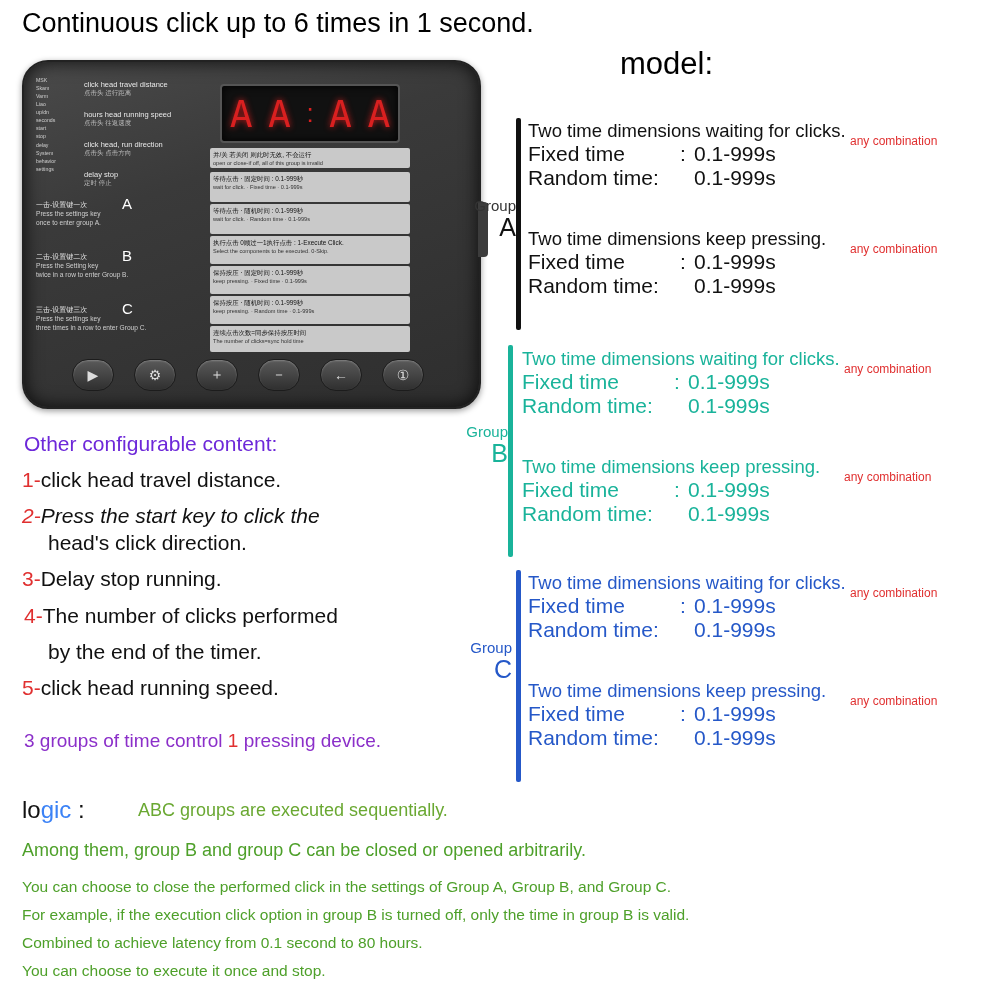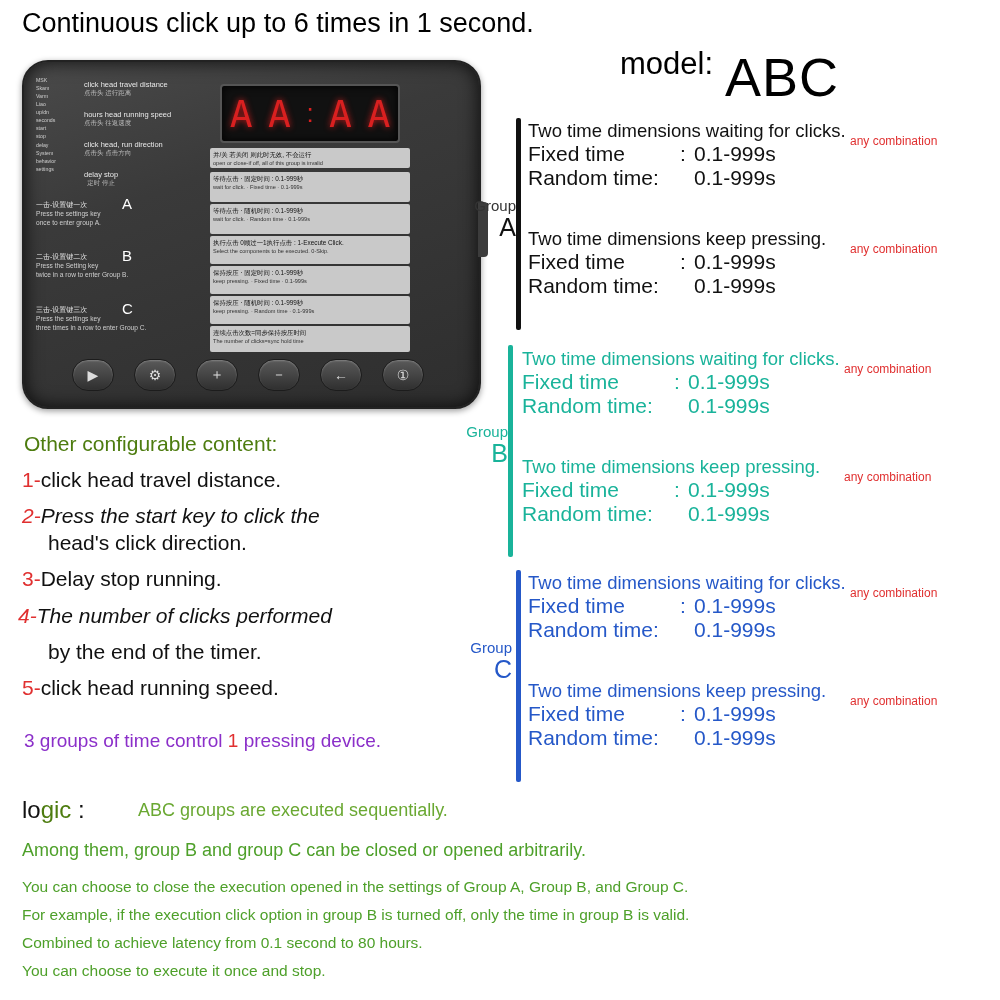--- a/index.html
+++ b/index.html
@@ -15,21 +15,21 @@
   
   #headline{
     left:22px;top:8px;
     font-size:27px;color:#000;
     white-space:nowrap;
   }
 
   
   #model-wrap{
     left:620px;top:46px;
-    display:flex;align-items:flex-start;
+    display:flex;align-items:center;
   }
   #model-label{font-size:31px;color:#000;}
   #model-value{font-size:54px;color:#000;margin-left:12px;letter-spacing:1px;}
 
   
   #device{
     left:22px;top:60px;
     width:455px;height:345px;
     background:linear-gradient(160deg,#4a4a4a 0%,#3a3a3a 35%,#2e2e2e 100%);
     border-radius:26px;
@@ -98,43 +98,42 @@
   
   .rhead{font-size:18.5px;white-space:nowrap;text-align:center;}
   .rrow{font-size:21px;white-space:nowrap;}
   .anycomb{font-size:12px;color:#e03030;white-space:nowrap;}
 
   .blk{position:absolute;}
   .blk .rrow span.lab{display:inline-block;width:152px;}
   .blk .rrow span.colon{display:inline-block;width:14px;}
 
   
-  #other-title{left:24px;top:432px;font-size:21px;color:#4d7c0f;}
+  #other-title{left:24px;top:432px;font-size:21px;color:#6d28d9;}
   .oc-item{position:absolute;font-size:21px;color:#111;white-space:nowrap;}
   .oc-num{color:#e03030;}
   #three-groups{left:24px;top:730px;font-size:19px;color:#8b2fc9;}
   #three-groups .hl{color:#e03030;}
 
   
   #logic-title{left:22px;top:796px;font-size:24px;}
   #logic-title .l1{color:#111;}
-  #logic-title .l2{color:#4d7c0f;}
+  #logic-title .l2{color:#3b82f6;}
   #logic-title .l3{color:#111;}
   #logic-line1{left:138px;top:800px;font-size:18px;color:#6aa832;}
   .logic-line{position:absolute;font-size:18px;color:#4ea02a;white-space:nowrap;}
   .logic-small{position:absolute;font-size:15.5px;color:#4ea02a;white-space:nowrap;}
 </style>
 </head>
 <body>
 
 <div class="abs" id="headline">Continuous click up to 6 times in 1 second.</div>
 
 <div class="abs" id="model-wrap">
   <span id="model-label">model:</span>
-  <span id="model-value">ABC</span>
 </div>
 
 <div class="abs" id="device">
 
   <div id="display">
     <span class="seg">A</span>
     <span class="seg">A</span>
     <span class="seg-dot">:</span>
     <span class="seg">A</span>
     <span class="seg">A</span>
@@ -158,21 +157,21 @@
     <div class="lbl-cn">点击头  运行距离</div>
   </div>
   <div class="lbl-row" style="left:60px;top:48px;">
     <div class="lbl-en">hours head running speed</div>
     <div class="lbl-cn">点击头  往返速度</div>
   </div>
   <div class="lbl-row" style="left:60px;top:78px;">
     <div class="lbl-en">click head, run direction</div>
     <div class="lbl-cn">点击头  点击方向</div>
   </div>
-  <div class="lbl-row" style="left:60px;top:108px;text-align:center;">
+  <div class="lbl-row" style="left:60px;top:108px;">
     <div class="lbl-en">delay stop</div>
     <div class="lbl-cn">定时  停止</div>
   </div>
 
   <div class="panel" style="left:186px;top:86px;width:200px;height:20px;">
     <div class="cn">并/关 若关闭 则此时无效, 不会运行</div>
     <div class="en">open or close-if off, all of this group is invalid</div>
   </div>
   <div class="panel" style="left:186px;top:110px;width:200px;height:30px;">
     <div class="cn">等待点击 · 固定时间 : 0.1-999秒</div>
@@ -319,35 +318,35 @@
 </div>
 <div class="oc-item abs" style="left:22px;top:504px;font-style:italic;">
   <span class="oc-num">2-</span><span>Press the start key to click the</span>
 </div>
 <div class="oc-item abs" style="left:48px;top:531px;">
   <span>head's click direction.</span>
 </div>
 <div class="oc-item abs" style="left:22px;top:567px;">
   <span class="oc-num">3-</span><span>Delay stop running.</span>
 </div>
-<div class="oc-item abs" style="left:18px;top:604px;font-style:italic;">
+<div class="oc-item abs" style="left:24px;top:604px;">
   <span class="oc-num">4-</span><span>The number of clicks performed</span>
 </div>
 <div class="oc-item abs" style="left:48px;top:640px;">
   <span>by the end of the timer.</span>
 </div>
 <div class="oc-item abs" style="left:22px;top:676px;">
   <span class="oc-num">5-</span><span>click head running speed.</span>
 </div>
 
 <div class="abs" id="three-groups">
   <span>3 groups of time control </span><span class="hl">1</span><span> pressing device.</span>
 </div>
 
 <div class="abs" id="logic-title">
   <span class="l1">lo</span><span class="l2">gic</span><span class="l3"> :</span>
 </div>
 <div class="abs" id="logic-line1">ABC groups are executed sequentially.</div>
 <div class="logic-line" style="left:22px;top:840px;">Among them, group B and group C can be closed or opened arbitrarily.</div>
-<div class="logic-small" style="left:22px;top:878px;">You can choose to close the execution opened in the settings of Group A, Group B, and Group C.</div>
+<div class="logic-small" style="left:22px;top:878px;">You can choose to close the performed click in the settings of Group A, Group B, and Group C.</div>
 <div class="logic-small" style="left:22px;top:906px;">For example, if the execution click option in group B is turned off, only the time in group B is valid.</div>
 <div class="logic-small" style="left:22px;top:934px;text-align:center;">Combined to achieve latency from 0.1 second to 80 hours.</div>
 <div class="logic-small" style="left:22px;top:962px;">You can choose to execute it once and stop.</div>
 
 </body></html>

